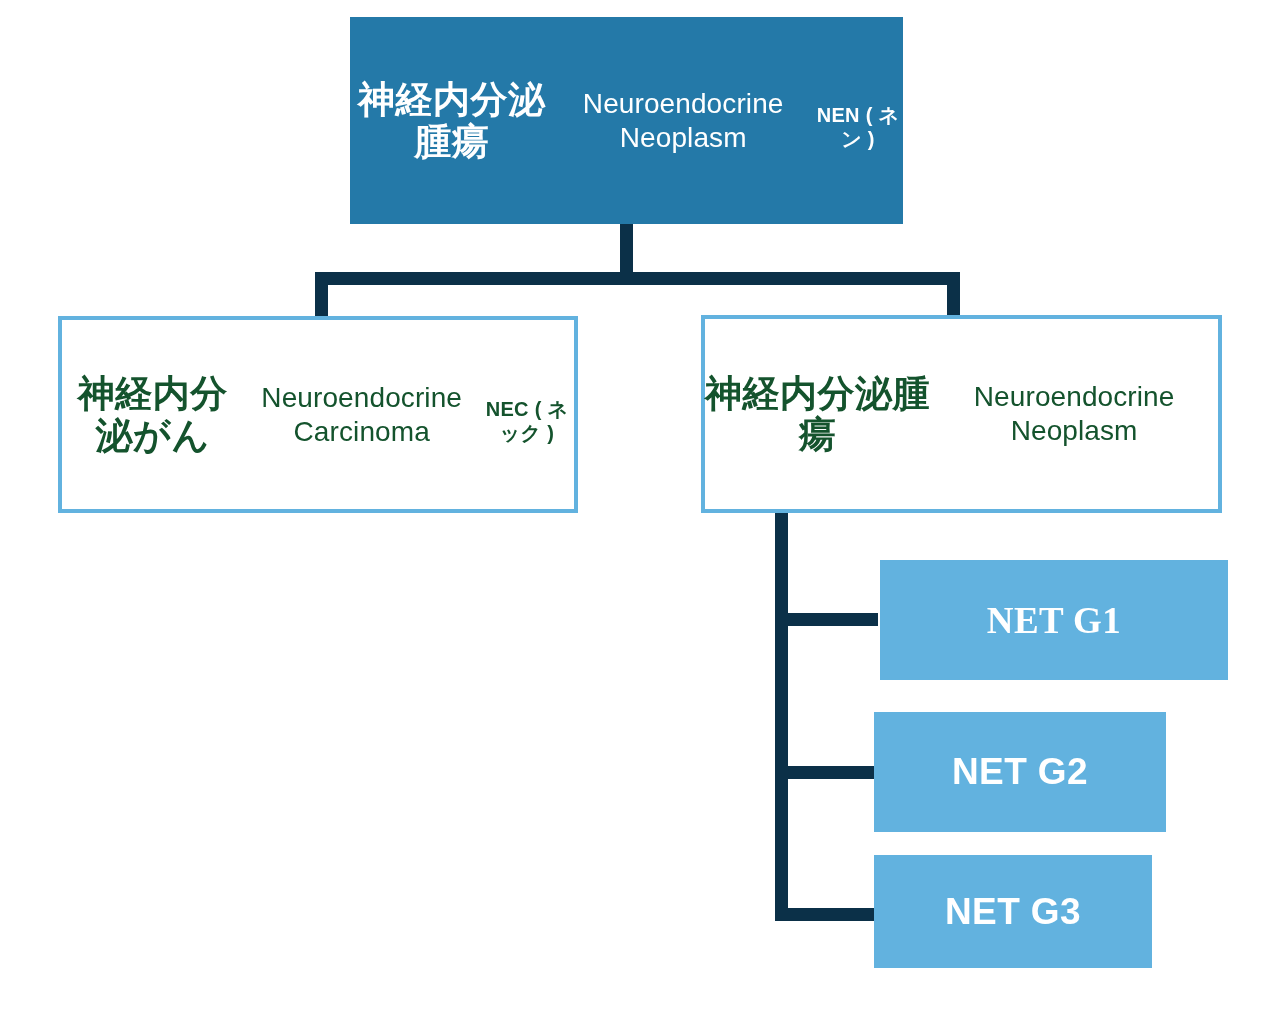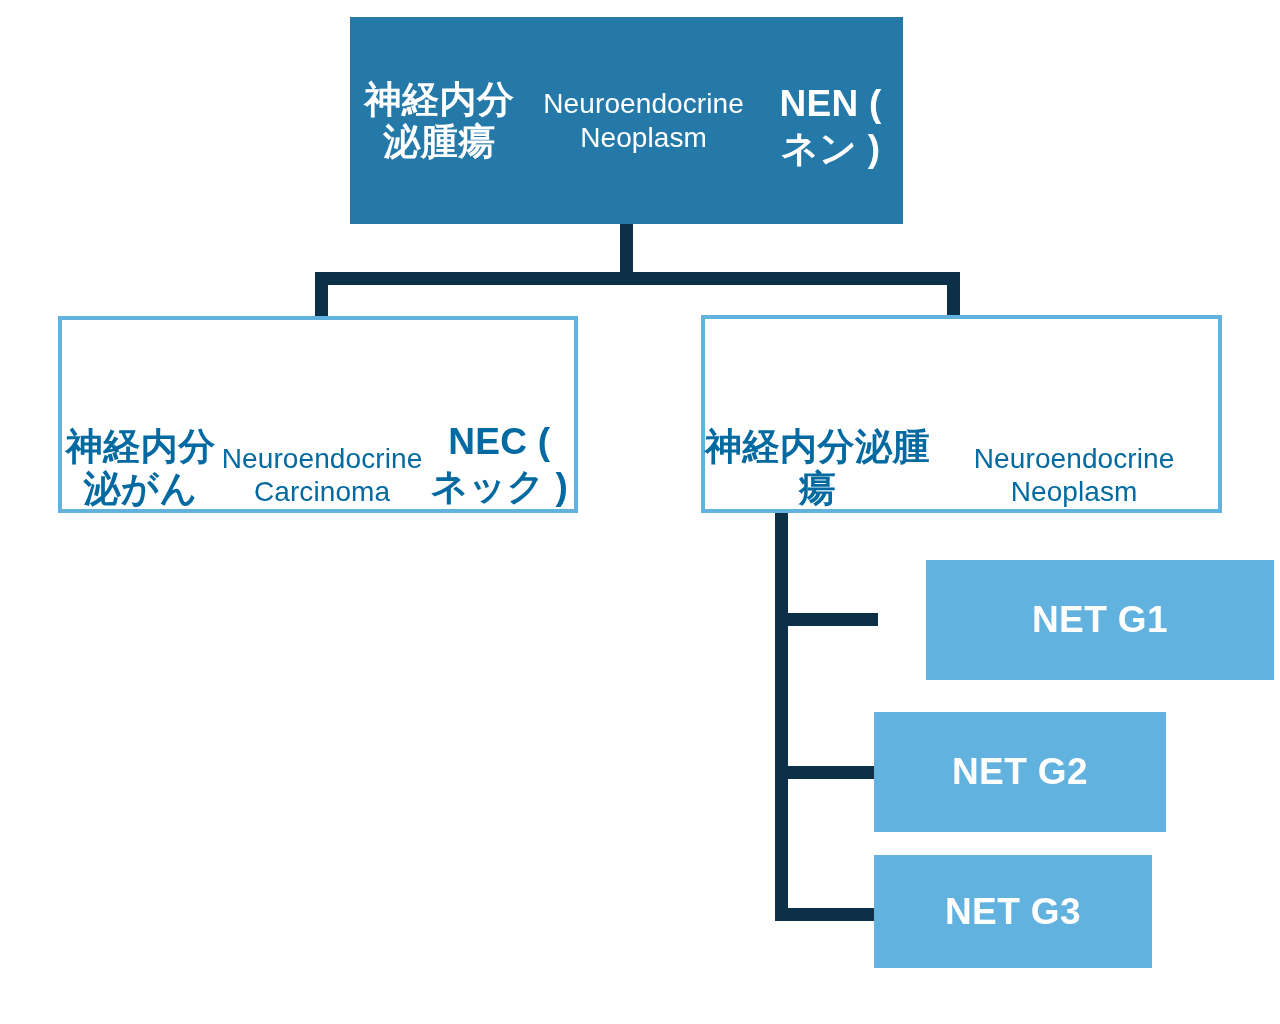--- a/index.html
+++ b/index.html
@@ -31,42 +31,41 @@
     text-align: center;
   }
 
   .node-root {
     background: #2479A8;
     color: #ffffff;
   }
   .node-outline {
     background: #ffffff;
     border: 4px solid #62B2DF;
-    color: #0369a1;
-    align-items: flex-end;
+    color: #14532d;
   }
   .node-grade {
     background: #62B2DF;
     color: #ffffff;
   }
 
   .jp-title {
     font-size: 37px;
     font-weight: bold;
     line-height: 1.12;
     letter-spacing: 0.5px;
   }
   .en-sub {
     font-size: 28px;
     font-weight: normal;
     line-height: 1.2;
     letter-spacing: 0.1px;
   }
   .abbr {
-    font-size: 37px;
+    font-size: 20px;
     font-weight: bold;
     line-height: 1.2;
     margin-top: 12px;
     letter-spacing: 0.3px;
   }
   .grade-label {
     font-size: 37px;
     font-weight: bold;
     letter-spacing: 0.4px;
   }
@@ -102,21 +101,21 @@
     <div class="jp-title">神経内分泌がん</div>
     <div class="en-sub">Neuroendocrine Carcinoma</div>
     <div class="abbr">NEC ( ネック )</div>
   </div>
 
   <div class="node node-outline" style="left:701px; top:315px; width:521px; height:198px;">
     <div class="jp-title">神経内分泌腫瘍</div>
     <div class="en-sub">Neuroendocrine Neoplasm</div>
   </div>
 
-  <div class="node node-grade" style="left:926px; top:560px; width:348px; height:120px;">
+  <div class="node node-grade" style="left:880px; top:560px; width:348px; height:120px;font-family:Liberation Serif, serif;">
     <div class="grade-label">NET G1</div>
   </div>
 
   <div class="node node-grade" style="left:874px; top:712px; width:292px; height:120px;">
     <div class="grade-label">NET G2</div>
   </div>
 
   <div class="node node-grade" style="left:874px; top:855px; width:278px; height:113px;">
     <div class="grade-label">NET G3</div>
   </div>

